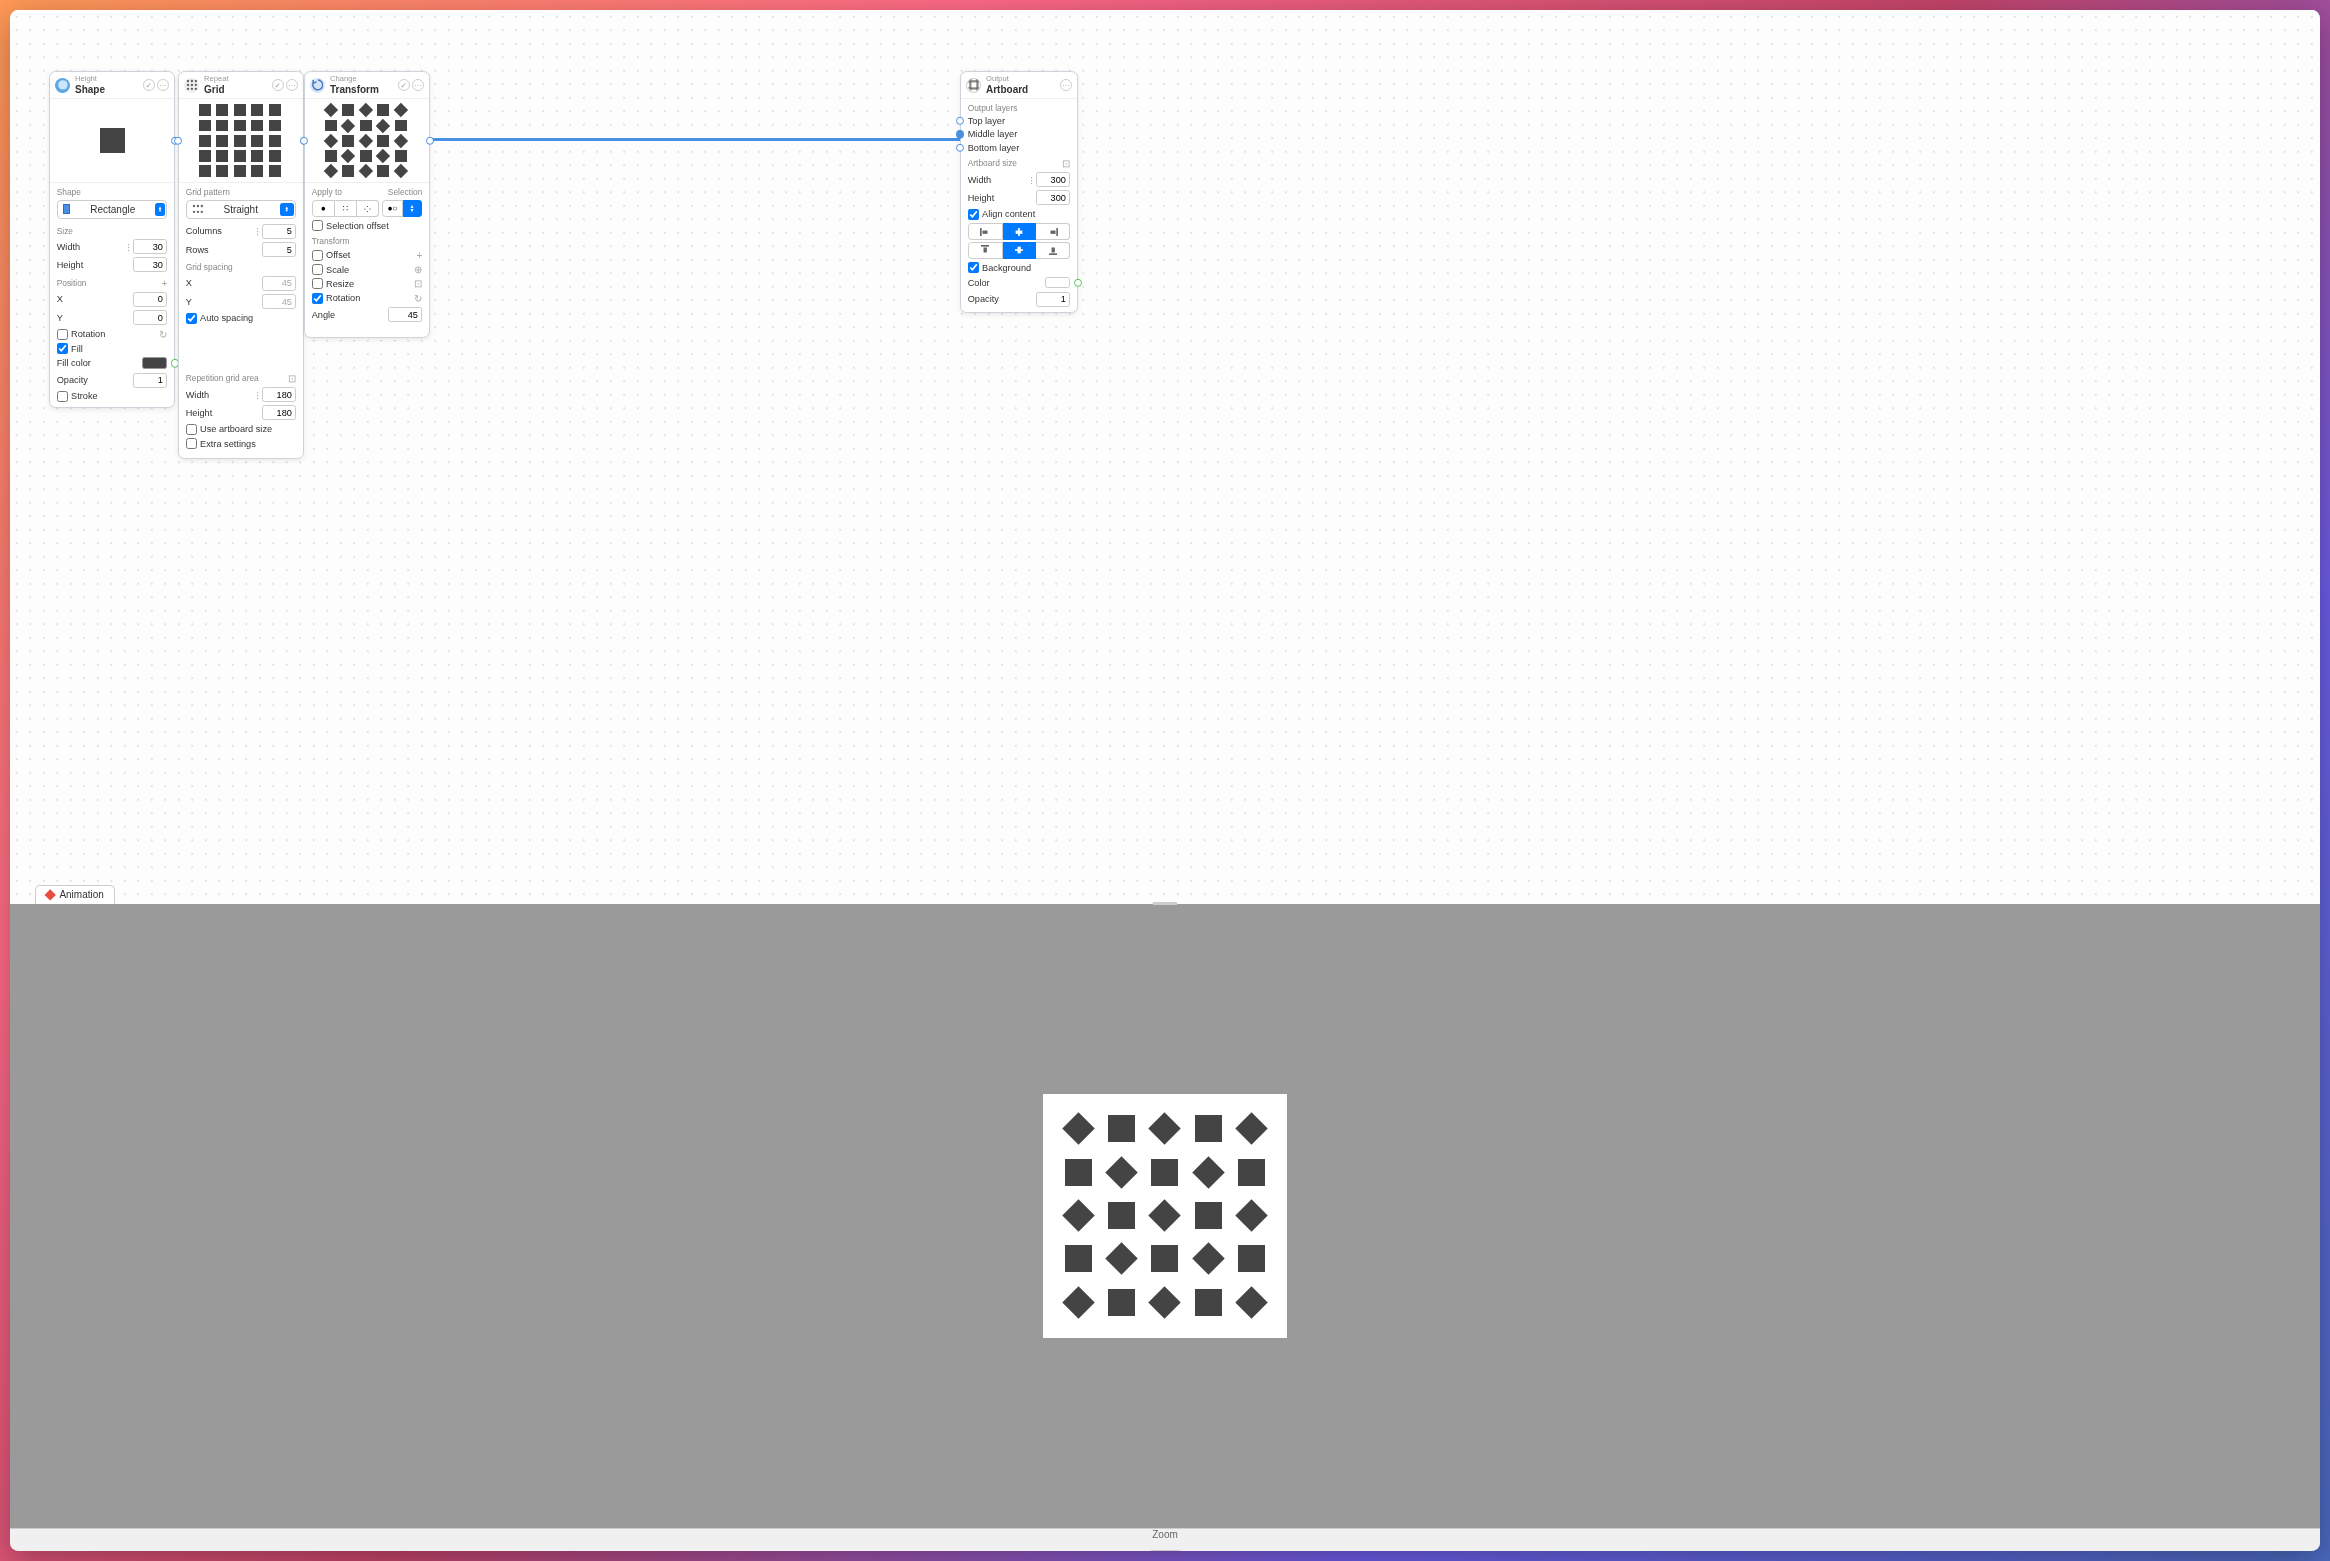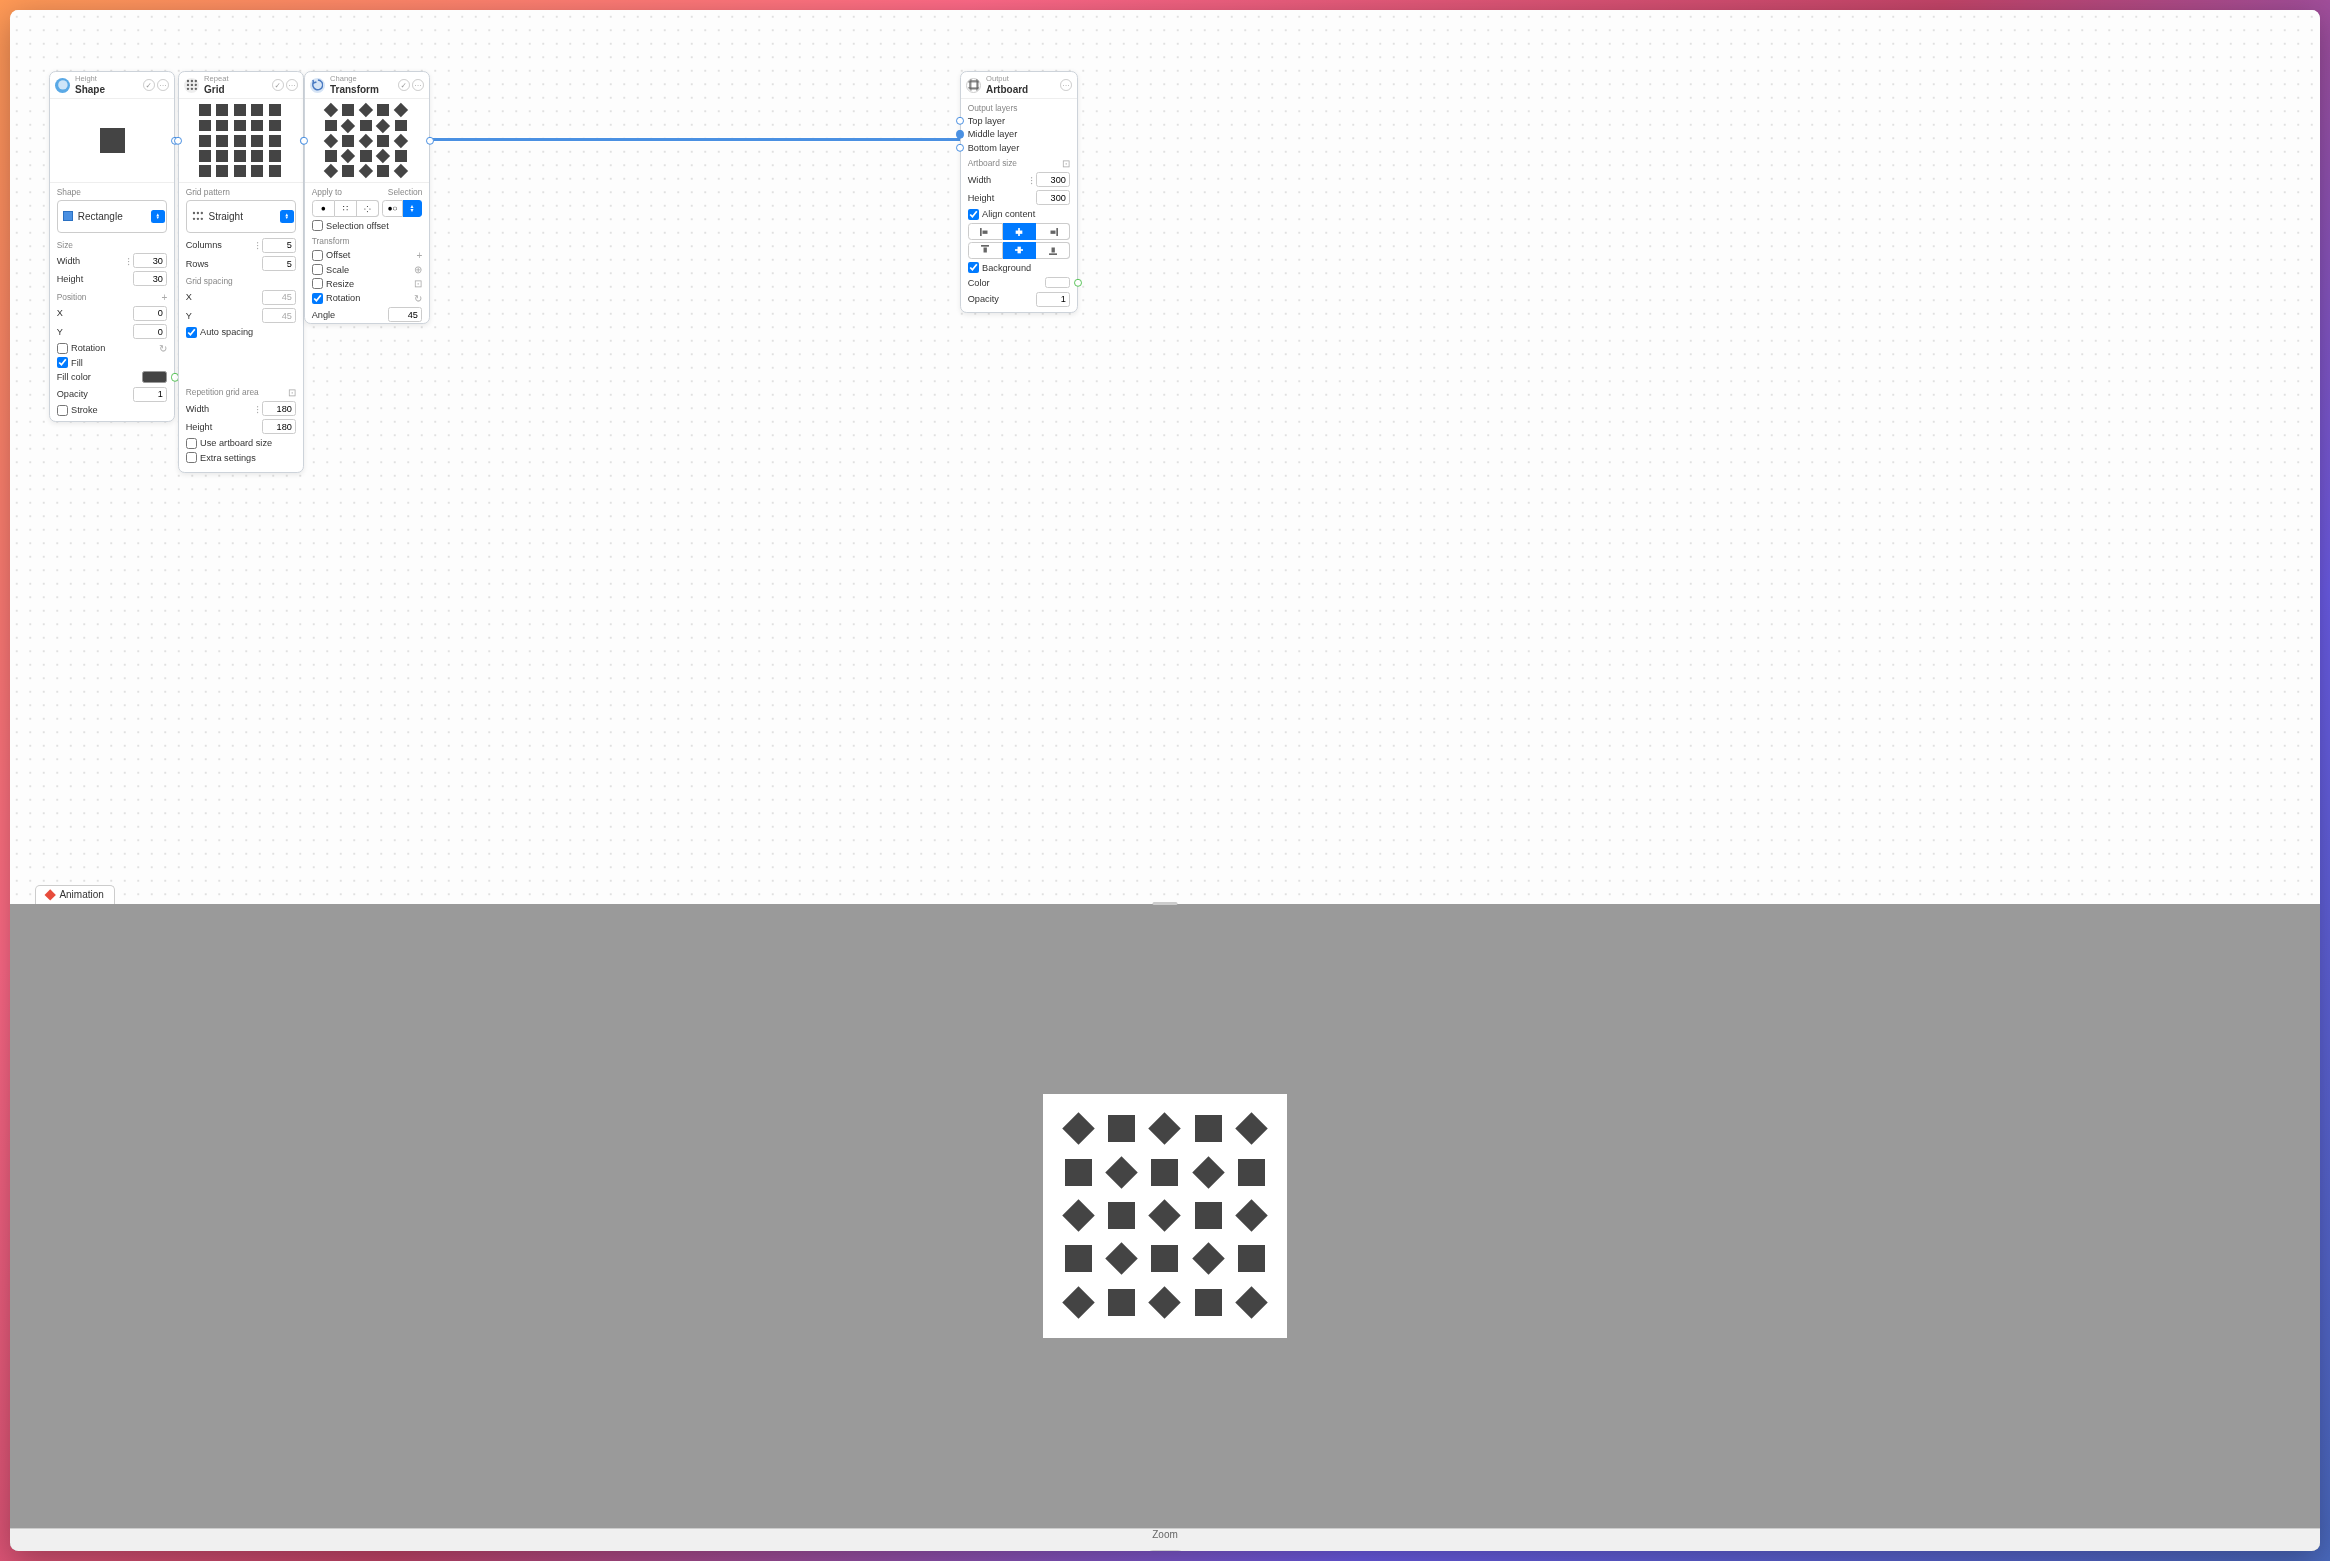--- a/index.html
+++ b/index.html
@@ -88,22 +88,22 @@
   .row label, .row .lbl { flex: 1; font-size: 9.2px; color: #333; }
   .row input[type="text"] {
     width: 34px; height: 15px; text-align: right;
     border: 0.8px solid #ccc; border-radius: 2.5px;
     font-size: 9.2px; padding: 0 3.4px; background: #fff;
   }
   .row input[type="checkbox"] { width: 11px; height: 11px; accent-color: #007aff; }
   .select {
     display: flex; align-items: center;
     border: 0.8px solid #ccc; border-radius: 4px;
-    height: 33px; margin: 1.7px 6.7px 3.4px; background: #fff;
-    padding: 0 1.7px 0 5px; gap: 5px;
+    height: 19px; margin: 1.7px 6.7px 3.4px; background: #fff;
+    padding: 0 1.7px 0 5px; gap: 20px;
   }
   .select .sq { width: 10px; height: 10px; background: #666; border: 0.8px solid #999; }
   .select .txt { flex: 1; font-size: 10px; }
   .select .chev { width: 13.5px; height: 13.5px; background: #007aff; border-radius: 2.5px; display: flex; flex-direction: column; align-items: center; justify-content: center; color: #fff; font-size: 5px; line-height: 0.6; }
   .mini-add { color: #aaa; font-size: 10px; cursor: pointer; }
   .color-swatch { width: 25px; height: 11.8px; border-radius: 2.5px; background: #444; border: 0.8px solid #999; }
   .color-swatch.white { background: #fff; border: 0.8px solid #ccc; }
   .green-label { color: #5ac45a; }
   .blue-link { color: #007aff; }
   .button-group { display: flex; gap: 0; margin: 1.7px 6.7px; }
@@ -440,21 +440,21 @@
       <div class="row">
         <input type="checkbox" style="">
         <span class="lbl">Resize</span>
         <span class="mini-add">⊡</span>
       </div>
       <div class="row">
         <input type="checkbox" checked="" style="">
         <span class="lbl">Rotation</span>
         <span class="mini-add">↻</span>
       </div>
-      <div class="row" style="padding-bottom:1px;">
+      <div class="row" style="padding-bottom:15px;">
         <span class="lbl">Angle</span>
         <input type="text" value="45" style="">
       </div>
     </div>
 
     <div class="node" style="left:950px; top:61px; width:118px;">
       <div class="node-header">
         <div class="node-icon" style="background:#fff;border:0.8px solid #ccc;">
           <svg class="mini" viewBox="0 0 12 12">
               <rect x="2" y="2" width="8" height="8" fill="none" stroke="#666" stroke-width="1.2"></rect>

